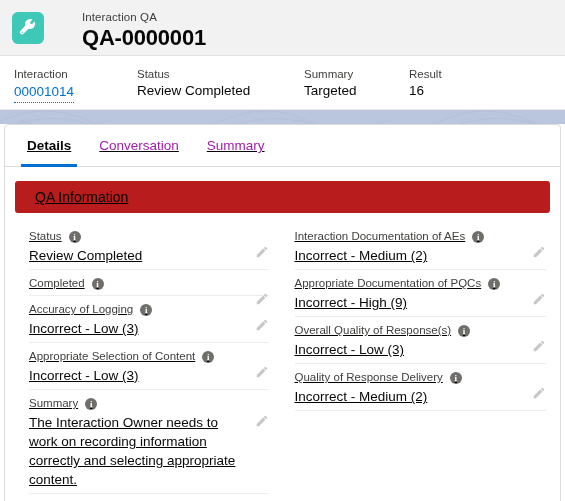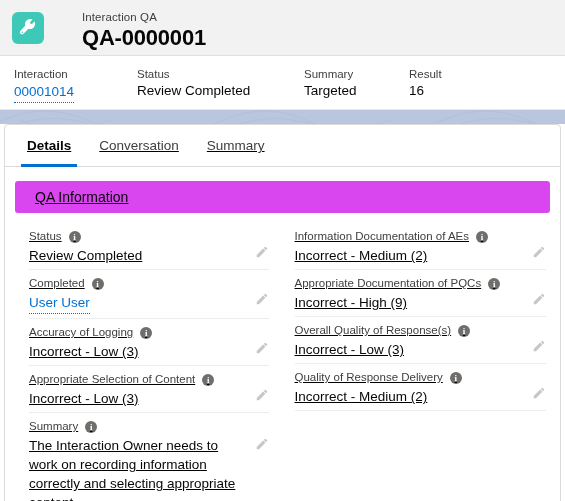--- a/index.html
+++ b/index.html
@@ -87,35 +87,35 @@
   
   .tabs {
     display: flex;
     border-bottom: 1px solid #dddbda;
     padding: 0 8px;
     height: 42px;
   }
   .tab {
     padding: 12px 14px 10px 14px;
     font-size: 13.5px;
-    color: #404040;
+    color: #a21caf;
     cursor: pointer;
     position: relative;
     line-height: 18px;
   }
   .tab.active { color: #080707; font-weight: bold; }
   .tab.active:after {
     content:""; position:absolute; left: 8px; right: 8px; bottom: -1px;
     height: 3px; background:#0070d2;
   }
 
   
   .section-head {
     margin: 14px 10px 0 10px;
-    background: #d946ef;
+    background: #b91c1c;
     border-radius: 3px;
     height: 32px;
     display: flex; align-items: center;
     padding-left: 20px;
   }
   .section-head span { font-size: 14px; color: #080707; }
 
   
   .fields {
     display: flex;
@@ -226,21 +226,20 @@
           <svg class="pencil" viewBox="0 0 24 24">
               <path fill="#c9c7c5" d="M3 17.2V21h3.8L17.8 10 14 6.2 3 17.2zM20.7 7.1c.4-.4.4-1 0-1.4l-2.4-2.4c-.4-.4-1-.4-1.4 0l-1.8 1.8 3.8 3.8 1.8-1.8z"></path>
             </svg>
         </div>
 
         <div class="field">
           <div class="field-label">
             <span>Completed</span>
             <span class="info-icon">i</span>
           </div>
-          <div class="field-value link">User User</div>
           <svg class="pencil" viewBox="0 0 24 24">
               <path fill="#c9c7c5" d="M3 17.2V21h3.8L17.8 10 14 6.2 3 17.2zM20.7 7.1c.4-.4.4-1 0-1.4l-2.4-2.4c-.4-.4-1-.4-1.4 0l-1.8 1.8 3.8 3.8 1.8-1.8z"></path>
             </svg>
         </div>
 
         <div class="field">
           <div class="field-label">
             <span>Accuracy of Logging</span>
             <span class="info-icon">i</span>
           </div>
@@ -271,21 +270,21 @@
               <path fill="#c9c7c5" d="M3 17.2V21h3.8L17.8 10 14 6.2 3 17.2zM20.7 7.1c.4-.4.4-1 0-1.4l-2.4-2.4c-.4-.4-1-.4-1.4 0l-1.8 1.8 3.8 3.8 1.8-1.8z"></path>
             </svg>
         </div>
 
       </div>
 
       <div class="col right">
 
         <div class="field">
           <div class="field-label">
-            <span>Information Documentation of AEs</span>
+            <span>Interaction Documentation of AEs</span>
             <span class="info-icon">i</span>
           </div>
           <div class="field-value">Incorrect - Medium (2)</div>
           <svg class="pencil" viewBox="0 0 24 24">
               <path fill="#c9c7c5" d="M3 17.2V21h3.8L17.8 10 14 6.2 3 17.2zM20.7 7.1c.4-.4.4-1 0-1.4l-2.4-2.4c-.4-.4-1-.4-1.4 0l-1.8 1.8 3.8 3.8 1.8-1.8z"></path>
             </svg>
         </div>
 
         <div class="field">
           <div class="field-label">

